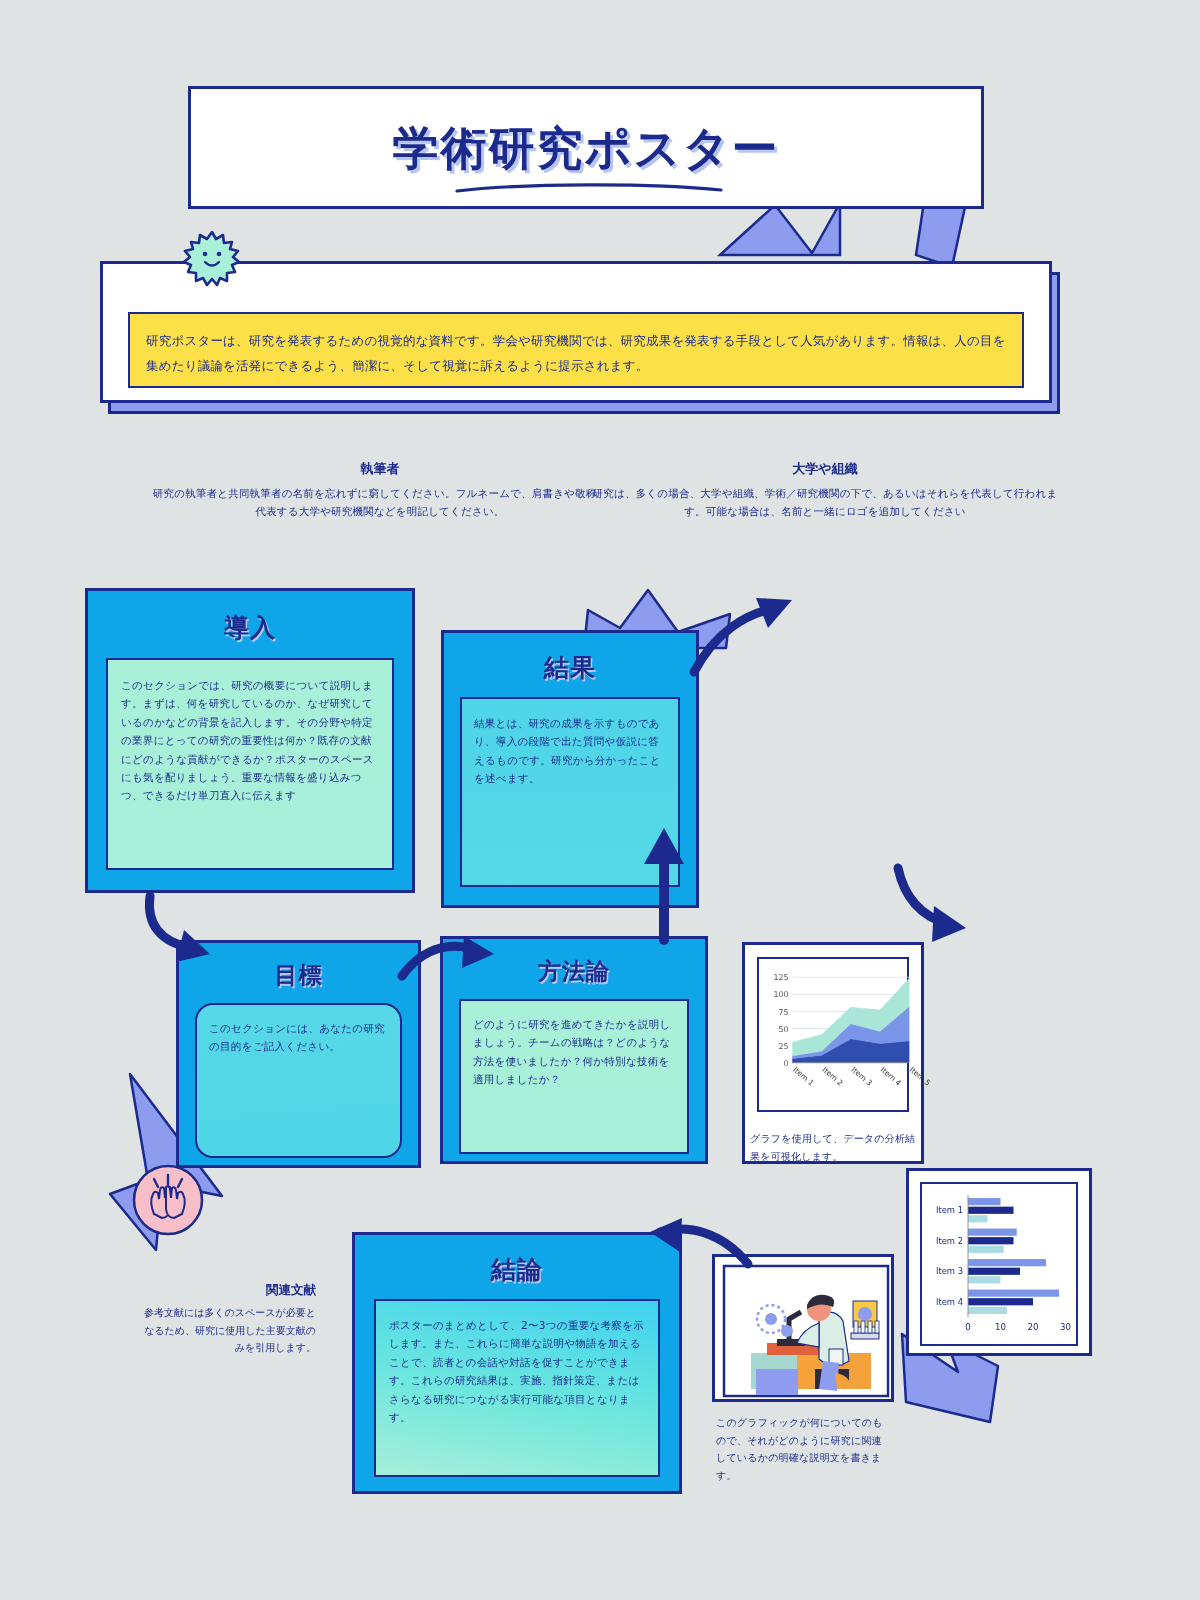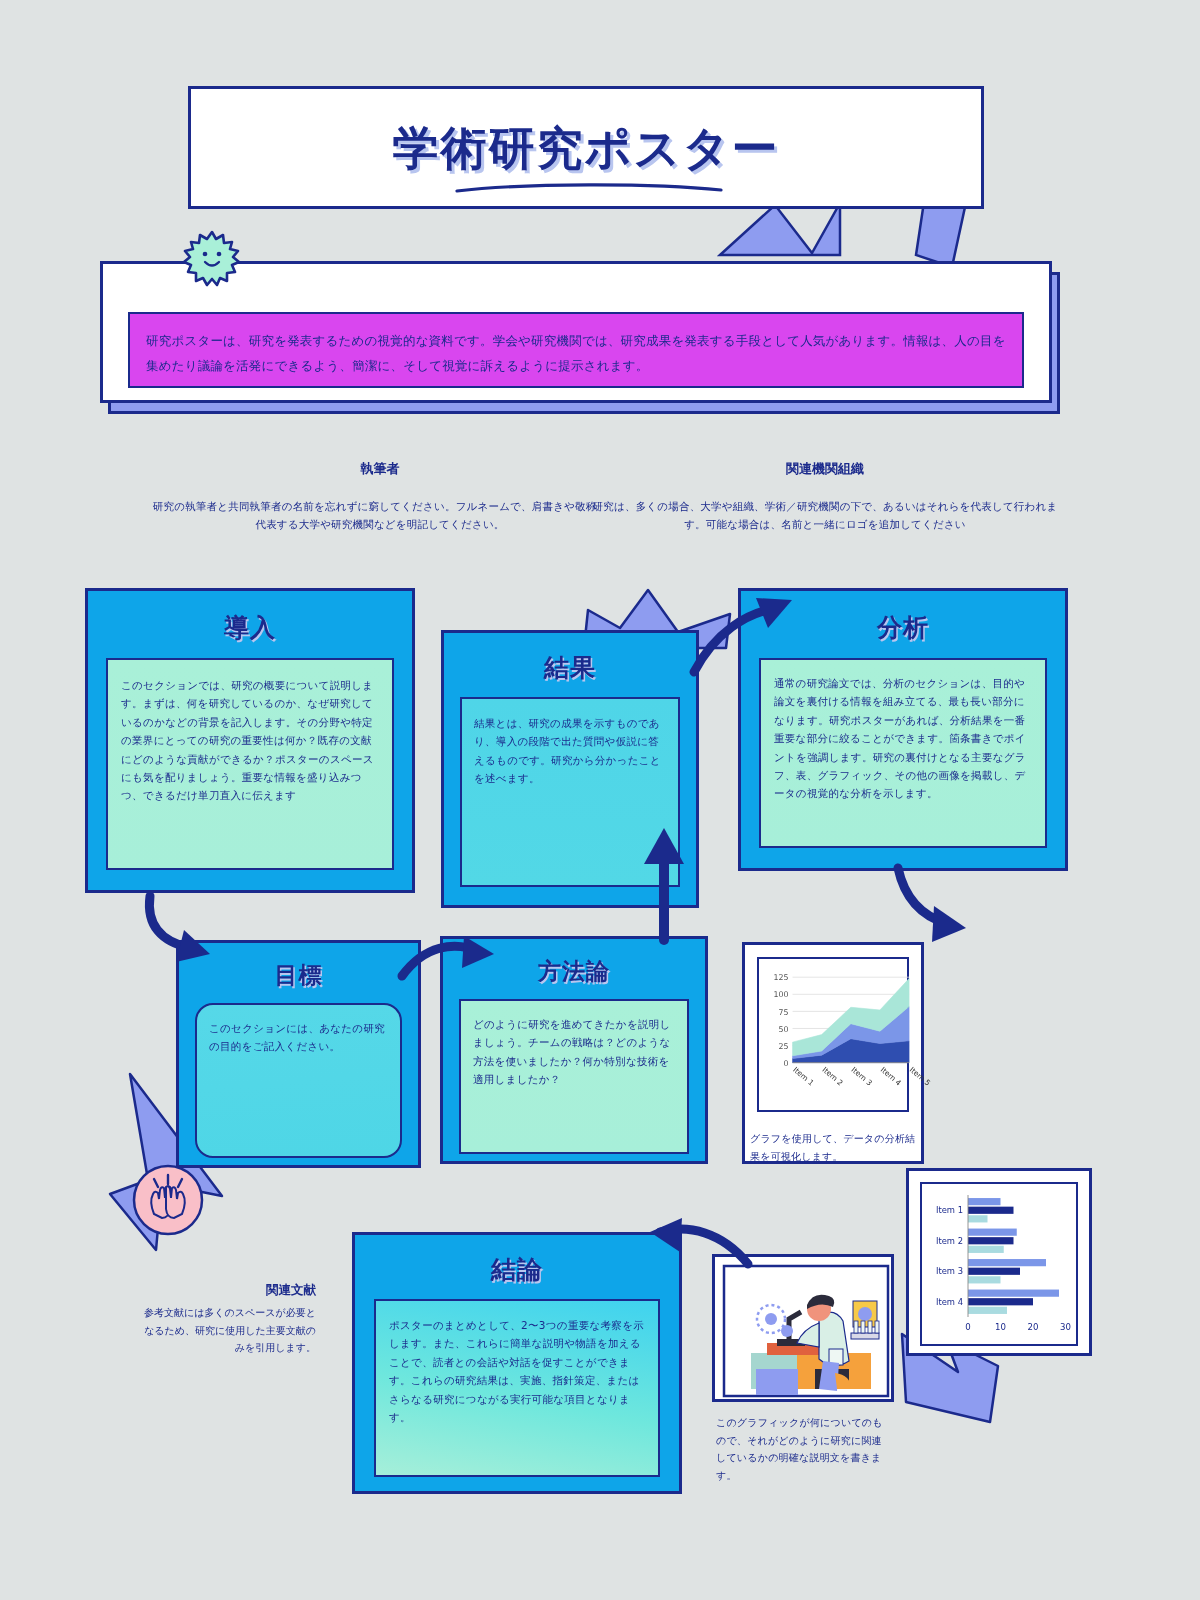--- a/index.html
+++ b/index.html
@@ -54,28 +54,28 @@
   #intro-shadow {
     position: absolute; left: 108px; top: 272px; width: 952px; height: 142px;
     background: #8e9cf0; border: 3px solid #1b2a8c; z-index: 3;
   }
   #intro-card {
     position: absolute; left: 100px; top: 261px; width: 952px; height: 142px;
     background: #fff; border: 3px solid #1b2a8c; z-index: 5;
   }
   #intro-text {
     position: absolute; left: 128px; top: 312px; width: 896px; height: 76px;
-    border: 2px solid #1b2a8c; background: #d946ef;
+    border: 2px solid #1b2a8c; background: #fde047;
     color: #1b2a8c; font-size: 12.5px; line-height: 2.0;
     padding: 14px 16px; z-index: 6; letter-spacing: .2px;
   }
 
   
   .meta { position: absolute; text-align: center; color: #1b2a8c; z-index: 5; }
-  .meta h3 { font-size: 13px; font-weight: 900; margin-bottom: 20px; }
+  .meta h3 { font-size: 13px; font-weight: 900; margin-bottom: 7px; }
   .meta p  { font-size: 10.5px; line-height: 1.7; letter-spacing: .2px; }
 
   
   #references { position: absolute; left: 140px; top: 1282px; width: 176px; text-align: right; color:#1b2a8c; z-index: 8;}
   #references h3 { font-size: 12.5px; font-weight: 900; margin-bottom: 5px;}
   #references p  { font-size: 10px; line-height: 1.75; }
 
   
   .chartcard { position: absolute; background:#fff; border:3px solid #1b2a8c; z-index: 9; }
   .chartframe { border: 2px solid #1b2a8c; background:#fff; }
@@ -112,42 +112,38 @@
     <circle cx="23" cy="26" r="2.3" fill="#1b2a8c"></circle>
     <circle cx="37" cy="26" r="2.3" fill="#1b2a8c"></circle>
     <path d="M23,34 Q30,41 37,34" stroke="#1b2a8c" stroke-width="2.3" fill="none" stroke-linecap="round"></path>
   </svg>
 
   <div class="meta" style="left:150px; top:460px; width:460px;">
     <h3>執筆者</h3>
     <p>研究の執筆者と共同執筆者の名前を忘れずに窮してください。フルネームで、肩書きや敬称、代表する大学や研究機関などを明記してください。</p>
   </div>
   <div class="meta" style="left:590px; top:460px; width:470px;">
-    <h3>関連機関組織</h3>
+    <h3>大学や組織</h3>
     <p>研究は、多くの場合、大学や組織、学術／研究機関の下で、あるいはそれらを代表して行われます。可能な場合は、名前と一緒にロゴを追加してください</p>
   </div>
 
   <svg class="deco" style="left:578px; top:586px; z-index:3;" width="160" height="70">
     <polygon points="6,62 10,24 42,42 70,4 100,46 152,28 148,62" fill="#8e9cf0" stroke="#1b2a8c" stroke-width="2.5" stroke-linejoin="round"></polygon>
   </svg>
 
   <div class="card" style="left:85px; top:588px; width:330px; height:305px;">
     <h2 style="font-size:25px; margin:20px 0 14px;">導入</h2>
     <div class="inner mint" style="margin:0 18px; height:212px; font-size:10.5px; padding:16px 13px;">このセクションでは、研究の概要について説明します。まずは、何を研究しているのか、なぜ研究しているのかなどの背景を記入します。その分野や特定の業界にとっての研究の重要性は何か？既存の文献にどのような貢献ができるか？ポスターのスペースにも気を配りましょう。重要な情報を盛り込みつつ、できるだけ単刀直入に伝えます</div>
   </div>
 
   <div class="card" style="left:441px; top:630px; width:258px; height:278px;">
     <h2 style="font-size:25px; margin:18px 0 13px;">結果</h2>
     <div class="inner cyan2" style="margin:0 16px; height:190px; font-size:10.5px; padding:15px 12px;">結果とは、研究の成果を示すものであり、導入の段階で出た質問や仮説に答えるものです。研究から分かったことを述べます。</div>
   </div>
 
-  <div class="card" style="left:738px; top:588px; width:330px; height:283px;">
-    <h2 style="font-size:25px; margin:20px 0 14px;">分析</h2>
-    <div class="inner mint" style="margin:0 18px; height:190px; font-size:10.5px; padding:14px 13px;">通常の研究論文では、分析のセクションは、目的や論文を裏付ける情報を組み立てる、最も長い部分になります。研究ポスターがあれば、分析結果を一番重要な部分に絞ることができます。箇条書きでポイントを強調します。研究の裏付けとなる主要なグラフ、表、グラフィック、その他の画像を掲載し、データの視覚的な分析を示します。</div>
-  </div>
 
   <div class="card" style="left:176px; top:940px; width:245px; height:228px;">
     <h2 style="font-size:23px; margin:17px 0 12px;">目標</h2>
     <div class="inner cyan" style="margin:0 16px; height:155px; font-size:10.5px; padding:14px 12px;">このセクションには、あなたの研究の目的をご記入ください。</div>
   </div>
 
   <div class="card" style="left:440px; top:936px; width:268px; height:228px;">
     <h2 style="font-size:23px; margin:17px 0 12px;">方法論</h2>
     <div class="inner mint" style="margin:0 16px; height:155px; font-size:10.5px; padding:14px 12px;">どのように研究を進めてきたかを説明しましょう。チームの戦略は？どのような方法を使いましたか？何か特別な技術を適用しましたか？</div>
   </div>

